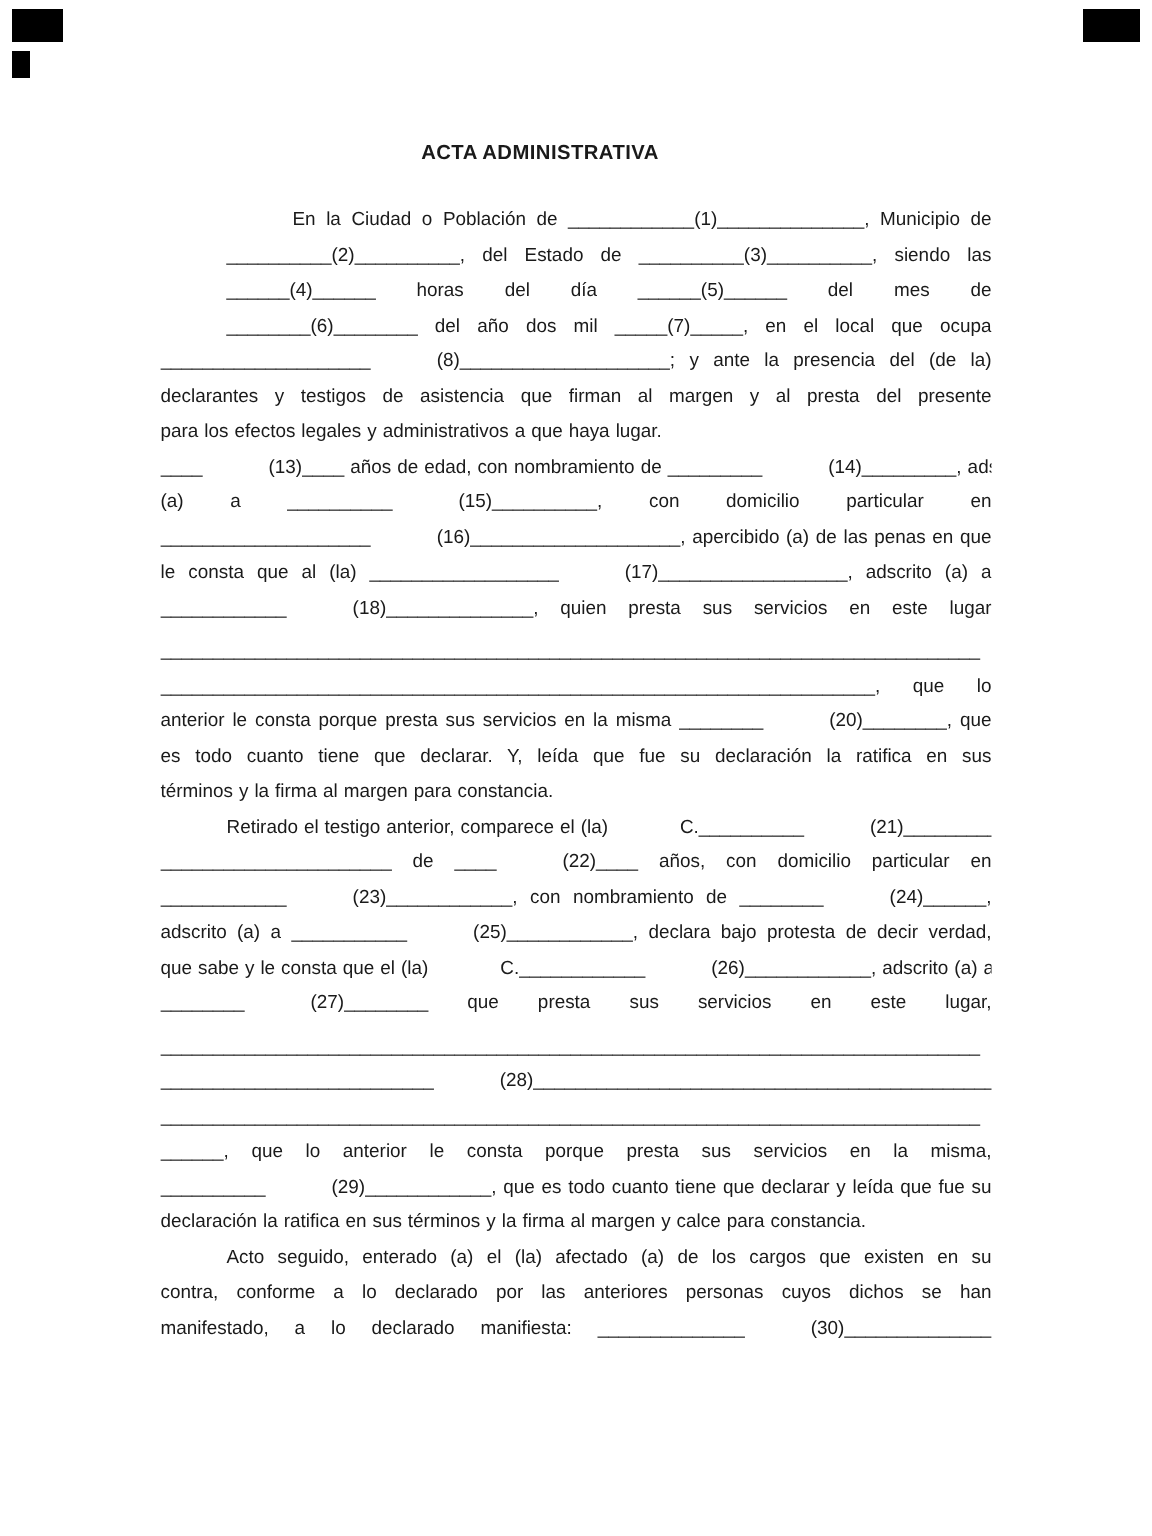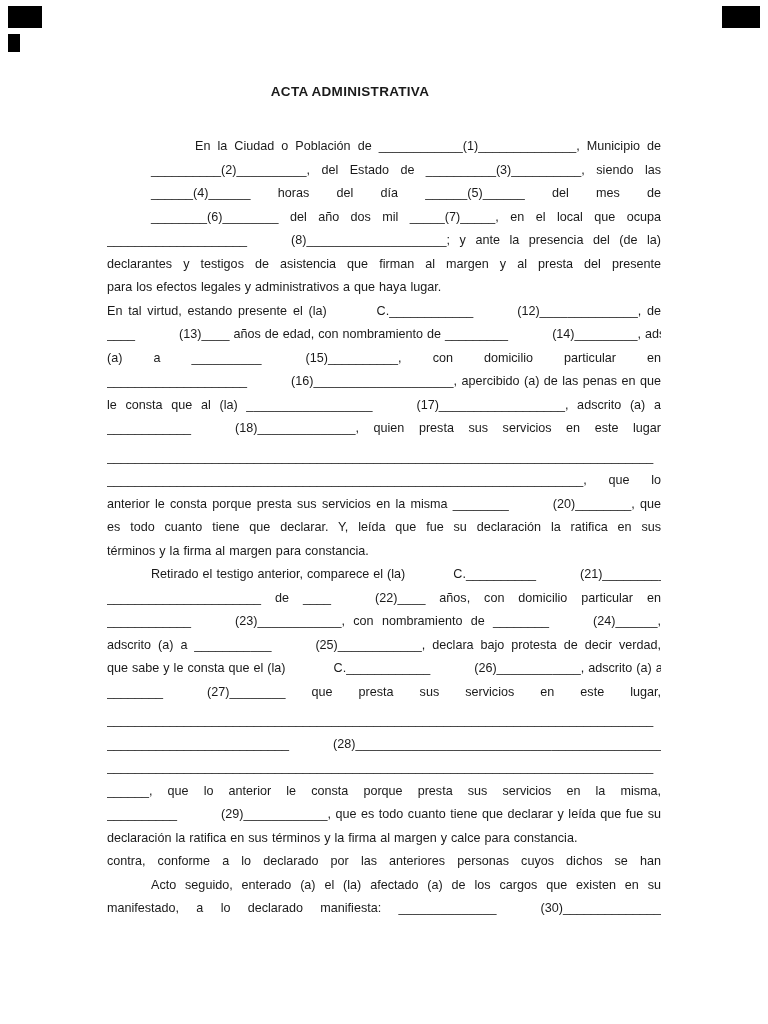--- a/index.html
+++ b/index.html
@@ -13,21 +13,21 @@
     color: #1a1a1a;
   }
   .mark { position: absolute; background: #000; }
   .mark-tl  { left: 8px;  top: 6px;  width: 34px; height: 22px; }
   .mark-tl2 { left: 8px;  top: 34px; width: 12px; height: 18px; }
   .mark-tr  { left: 722px; top: 6px; width: 38px; height: 22px; }
   .doc-title {
     position: absolute;
     top: 84px; left: 0;
     width: 700px;
-    margin: 0;
+    margin: 10px;
     text-align: center;
     font-size: 13.5px;
     font-weight: bold;
     letter-spacing: 0.3px;
   }
   .content {
     position: absolute;
     left: 107px;
     top: 135px;
     width: 554px;
@@ -58,21 +58,20 @@
   <h1 class="doc-title">ACTA ADMINISTRATIVA</h1>
 
   <div class="content">
       <div class="line indent"><span class="b">En la Ciudad o Población de ____________(1)______________, Municipio de</span></div>
       <div class="line"><span class="b">__________(2)__________, del Estado de __________(3)__________, siendo las</span></div>
       <div class="line"><span class="b">______(4)______ horas del día ______(5)______ del mes de</span></div>
       <div class="line"><span class="b">________(6)________ del año dos mil _____(7)_____</span><span>, en el local que ocupa</span></div>
       <div class="line"><span>____________________</span><span class="b">(8)</span><span>____________________; y ante la presencia del (de la)</span></div>
       <div class="line"><span>declarantes y testigos de asistencia que firman al margen y al presta del presente</span></div>
       <div class="line last"><span>para los efectos legales y administrativos a que haya lugar.</span></div>
-      <div class="line"><span>En tal virtud, estando presente el (la) </span><span class="b">C.</span><span>____________</span><span class="b">(12)</span><span>______________, de</span></div>
       <div class="line"><span>____</span><span class="b">(13)</span><span>____ años de edad, con nombramiento de _________</span><span class="b">(14)</span><span>_________, adscrito</span></div>
       <div class="line"><span>(a) a __________</span><span class="b">(15)</span><span>__________, con domicilio particular en</span></div>
       <div class="line"><span>____________________</span><span class="b">(16)</span><span>____________________, apercibido (a) de las penas en que</span></div>
       <div class="line"><span>le consta que al (la) __________________</span><span class="b">(17)</span><span>__________________, adscrito (a) a</span></div>
       <div class="line"><span>____________</span><span class="b">(18)</span><span>______________, quien presta sus servicios en este lugar</span></div>
       <div class="line gap"><span>______________________________________________________________________________</span></div>
       <div class="line"><span>____________________________________________________________________, que lo</span></div>
       <div class="line"><span>anterior le consta porque presta sus servicios en la misma ________</span><span class="b">(20)</span><span>________, que</span></div>
       <div class="line"><span>es todo cuanto tiene que declarar. Y, leída que fue su declaración la ratifica en sus</span></div>
       <div class="line last"><span>términos y la firma al margen para constancia.</span></div>
@@ -81,17 +80,17 @@
       <div class="line"><span>____________</span><span class="b">(23)</span><span>____________, con nombramiento de ________</span><span class="b">(24)</span><span>______,</span></div>
       <div class="line"><span>adscrito (a) a ___________</span><span class="b">(25)</span><span>____________, declara bajo protesta de decir verdad,</span></div>
       <div class="line"><span>que sabe y le consta que el (la) </span><span class="b">C.</span><span>____________</span><span class="b">(26)</span><span>____________, adscrito (a) a</span></div>
       <div class="line"><span>________</span><span class="b">(27)</span><span>________ que presta sus servicios en este lugar,</span></div>
       <div class="line gap"><span>______________________________________________________________________________</span></div>
       <div class="line"><span>__________________________</span><span class="b">(28)</span><span>____________________________________________</span></div>
       <div class="line"><span>______________________________________________________________________________</span></div>
       <div class="line"><span>______, que lo anterior le consta porque presta sus servicios en la misma,</span></div>
       <div class="line"><span>__________</span><span class="b">(29)</span><span>____________, que es todo cuanto tiene que declarar y leída que fue su</span></div>
       <div class="line last"><span>declaración la ratifica en sus términos y la firma al margen y calce para constancia.</span></div>
+      <div class="line indent"><span>Acto seguido, enterado (a) el (la) afectado (a) de los cargos que existen en su</span></div>
       <div class="line"><span>contra, conforme a lo declarado por las anteriores personas cuyos dichos se han</span></div>
-      <div class="line indent"><span>Acto seguido, enterado (a) el (la) afectado (a) de los cargos que existen en su</span></div>
       <div class="line"><span>manifestado, a lo declarado manifiesta: ______________</span><span class="b">(30)</span><span>______________</span></div>
     </div>
 </div>
 
 </body></html>

